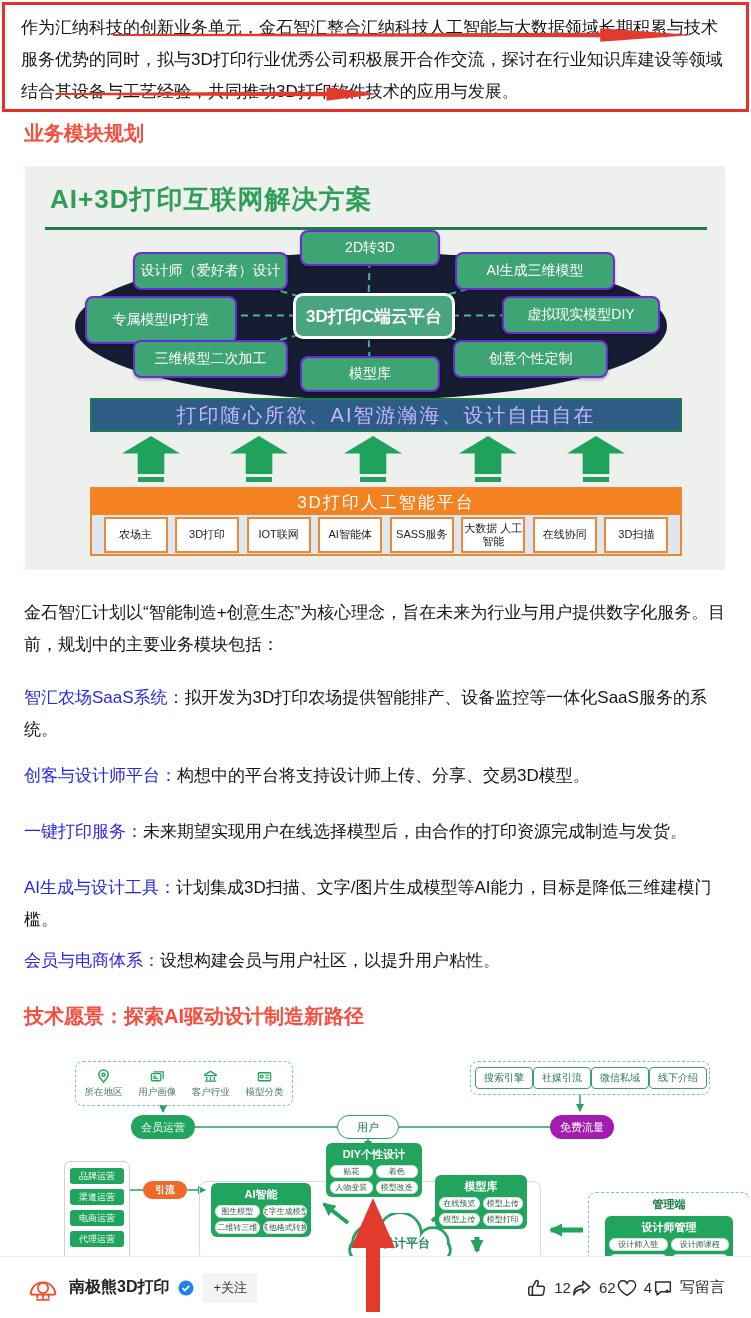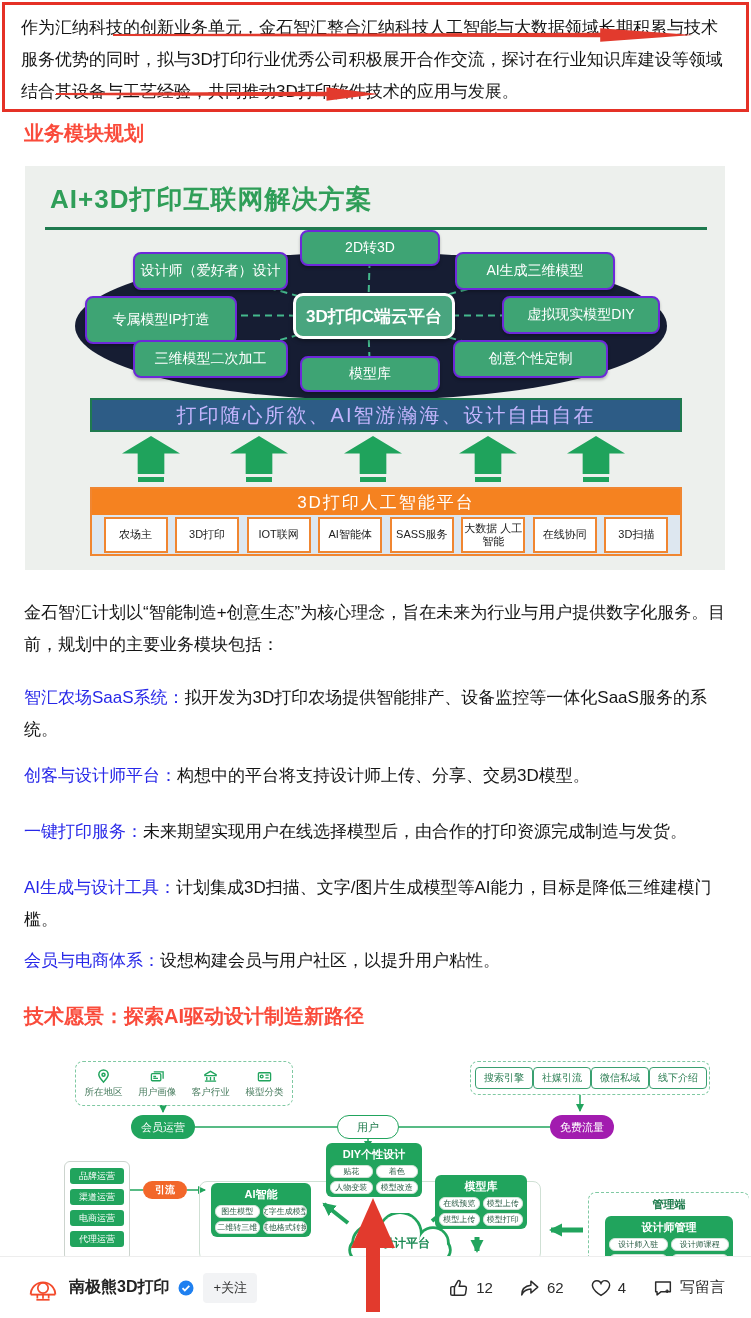--- a/index.html
+++ b/index.html
@@ -66,21 +66,21 @@
   #red-arrow .head { position:absolute; left:0; top:0; width:44px; height:50px; background:#e23a2d;
                      clip-path:polygon(50% 0,100% 100%,0 100%); }
   #red-arrow .shaft { position:absolute; left:15px; top:49px; width:14px; height:65px; background:#e23a2d; }
 
   
   #footer { left:0; top:1256px; width:751px; height:62px; border-top:1px solid #ededed; background:#fff;
             display:flex; align-items:center; justify-content:space-between; padding:0 26px; }
   .f-left { display:flex; align-items:center; gap:9px; }
   .author-name { font-size:16px; font-weight:bold; color:#222; }
   .follow-btn { background:#f2f3f5; border:none; border-radius:4px; font-size:13px; color:#333; padding:6px 10px; cursor:pointer; }
-  .f-right { display:flex; align-items:flex-start; gap:26px; }
+  .f-right { display:flex; align-items:flex-start; }
   .act { display:flex; align-items:center; gap:6px; cursor:pointer; color:#2b2b2b; }
   .act span { font-size:15px; }
 </style>
 </head>
 <body>
 
 <div id="page">
 
   <div class="abs anno-box">
     <div class="intro-text">作为汇纳科技的创新业务单元，金石智汇整合汇纳科技人工智能与大数据领域长期积累与技术服务优势的同时，拟与3D打印行业优秀公司积极展开合作交流，探讨在行业知识库建设等领域结合其设备与工艺经验，共同推动3D打印软件技术的应用与发展。</div>

